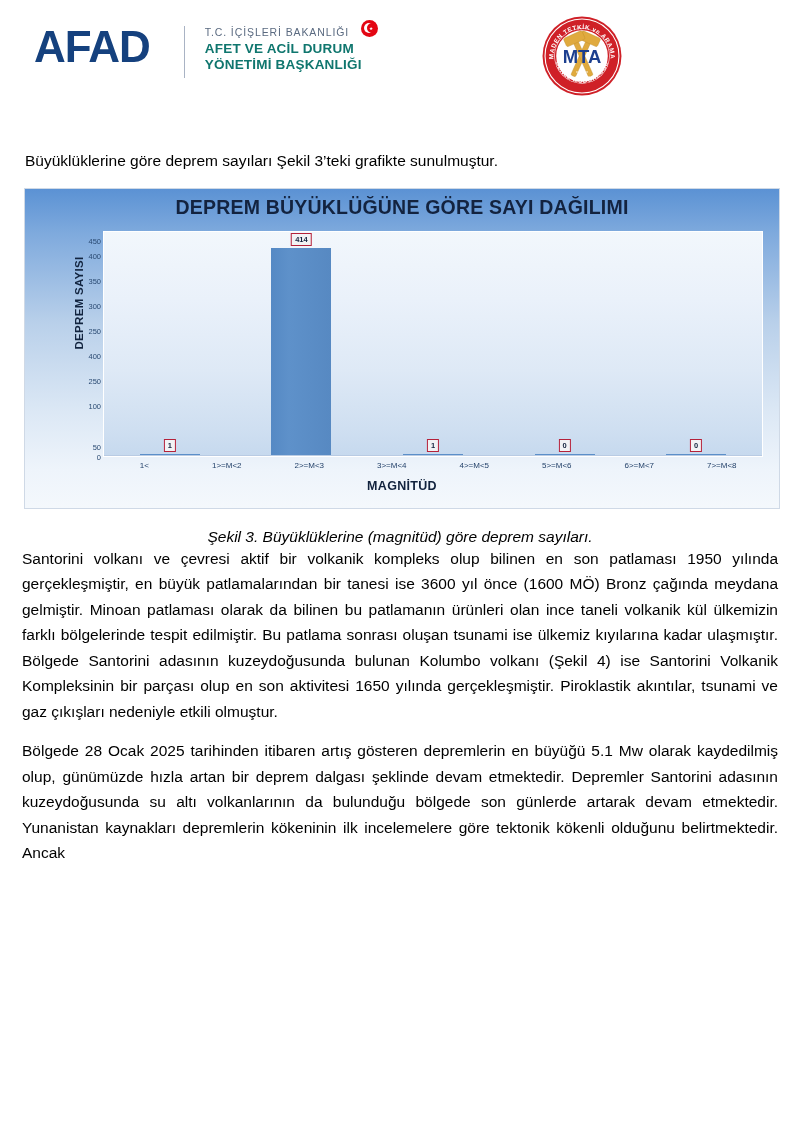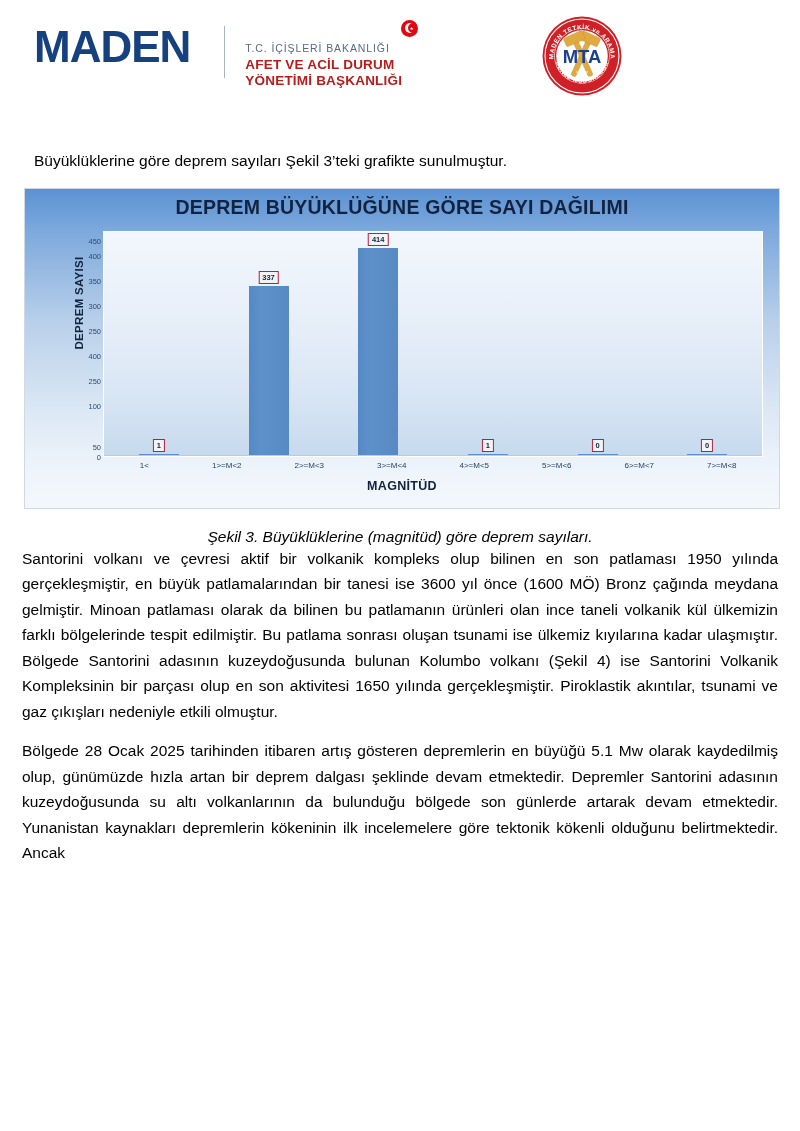--- a/index.html
+++ b/index.html
@@ -66,27 +66,26 @@
     margin: 0 20px 0 34px;
     margin-top: 2px;
   }
   .afad-text { padding-top: 2px; }
   .afad-line1 {
     font-size: 10.5px;
     letter-spacing: 0.9px;
     color: #5a6a80;
     font-weight: normal;
     margin-bottom: 3px;
-    margin-top: 16px;
   }
   .afad-line2, .afad-line3 {
     font-size: 13.5px;
     font-weight: bold;
     letter-spacing: 0.2px;
-    color: #b91c1c;
+    color: #0f766e;
     line-height: 16px;
   }
 
   
   .mta-logo {
     position: absolute;
     left: 540px; top: 14px;
     width: 84px; height: 84px;
   }
   .mta-seal { display: block; }
@@ -95,21 +94,21 @@
   .content {
     padding: 0 22px;
   }
   p.body {
     font-size: 15.5px;
     line-height: 25.5px;
     text-align: justify;
     margin: 0 0 14px 0;
   }
   p.intro {
-    margin: 36px 0 14px 12px;
+    margin: 36px 0 14px 3px;
     text-align: left;
   }
   h2.section-title {
     font-size: 15.5px;
     font-weight: bold;
     margin: 0 0 18px 0;
   }
 
   
   .chart-wrap {
@@ -178,21 +177,21 @@
   }
   .bar-slot {
     flex: 1 1 0;
     position: relative;
     display: flex;
     flex-direction: column;
     justify-content: flex-end;
     align-items: center;
   }
   .bar {
-    width: 40px;
+    width: 60px;
     background: linear-gradient(to right, #5589c4 0%, #5e91ca 30%, #5789c2 100%);
     position: relative;
   }
   .bar.tiny { height: 2px; background: #5b8fc9; }
   .bar-label {
     position: absolute;
     bottom: 100%;
     left: 50%;
     transform: translate(-50%, -2px);
     background: #f2f3f5;
@@ -233,21 +232,21 @@
     font-style: italic;
     margin: 19px 0 0 0;
   }
 </style>
 </head>
 <body>
 
 <div class="header">
 
   <div class="afad-logo">
-    <div class="afad-word">MADEN</div>
+    <div class="afad-word">AFAD</div>
     <div class="afad-flag"></div>
     <div class="afad-divider"></div>
     <div class="afad-text">
       <div class="afad-line1">T.C. İÇİŞLERİ  BAKANLIĞI</div>
       <div class="afad-line2">AFET VE ACİL DURUM</div>
       <div class="afad-line3">YÖNETİMİ BAŞKANLIĞI</div>
     </div>
   </div>
 
   <div class="mta-logo">
@@ -312,25 +311,20 @@
       </div>
 
     <div class="plot-frame">
       <div class="bars">
           <div class="bar-slot">
             <div class="bar tiny" style="height: 2px;">
               <div class="bar-label">1</div>
             </div>
           </div>
           <div class="bar-slot">
-            <div class="bar" style="height: 169.249px;">
-              <div class="bar-label">337</div>
-            </div>
-          </div>
-          <div class="bar-slot">
             <div class="bar" style="height: 207.92px;">
               <div class="bar-label">414</div>
             </div>
           </div>
           <div class="bar-slot">
             <div class="bar tiny" style="height: 2px;">
               <div class="bar-label">1</div>
             </div>
           </div>
           <div class="bar-slot">

